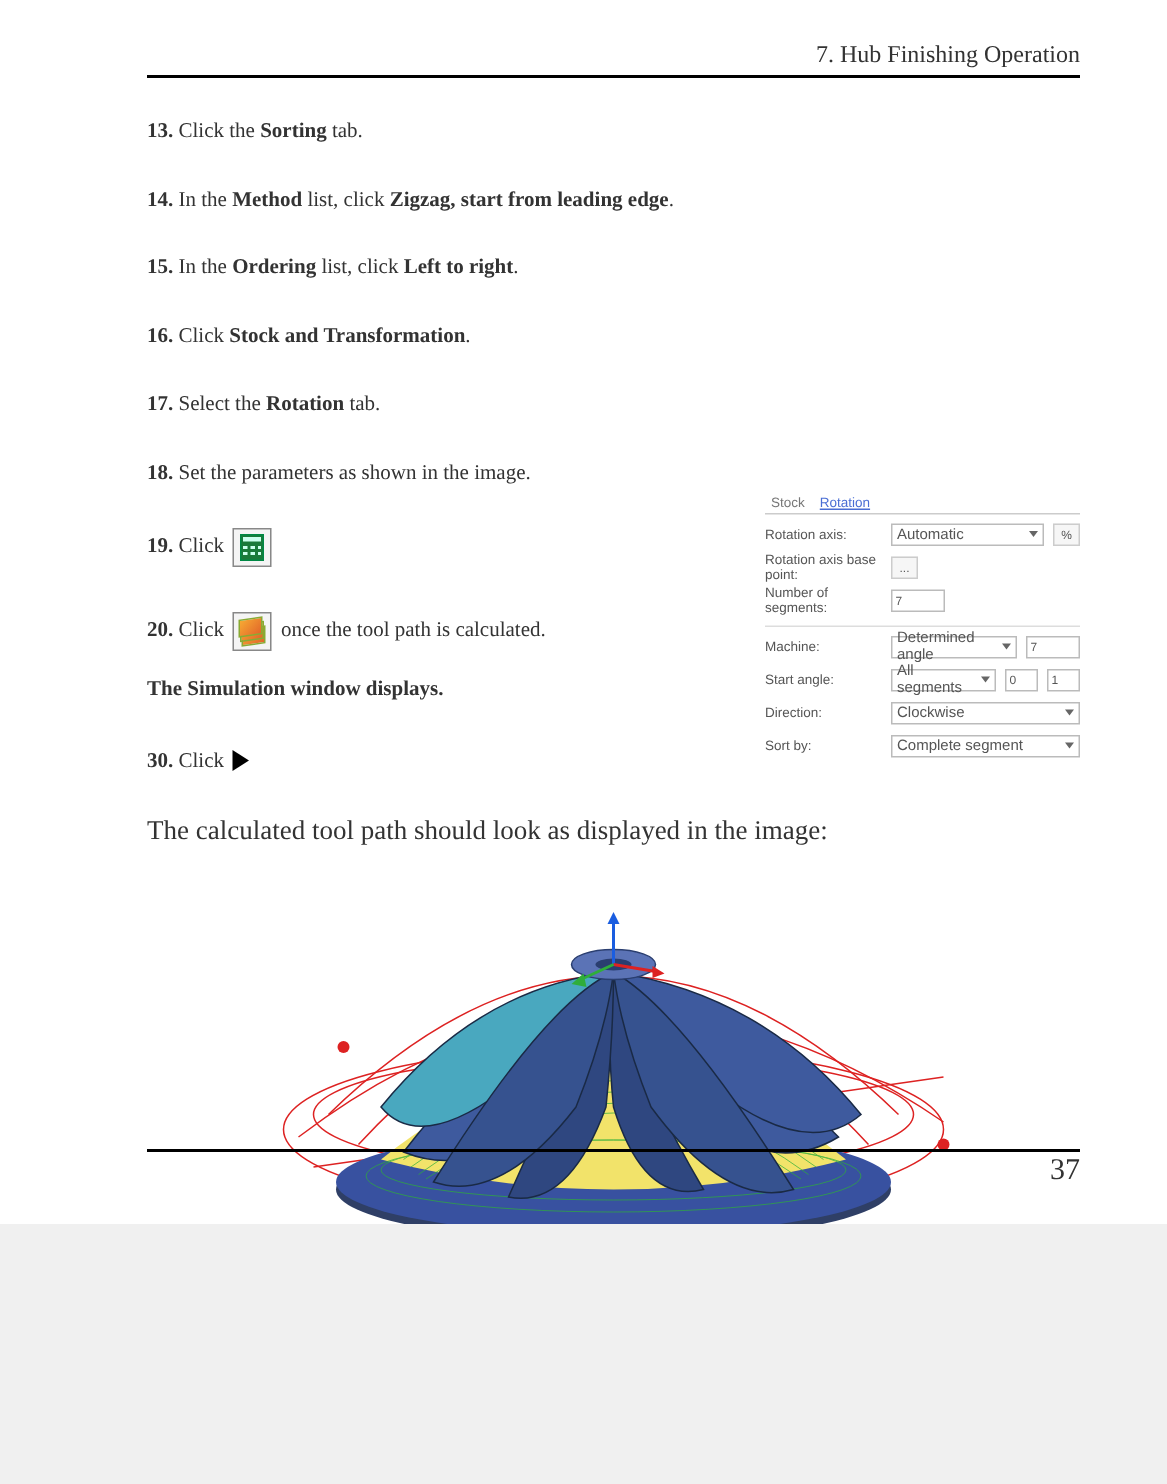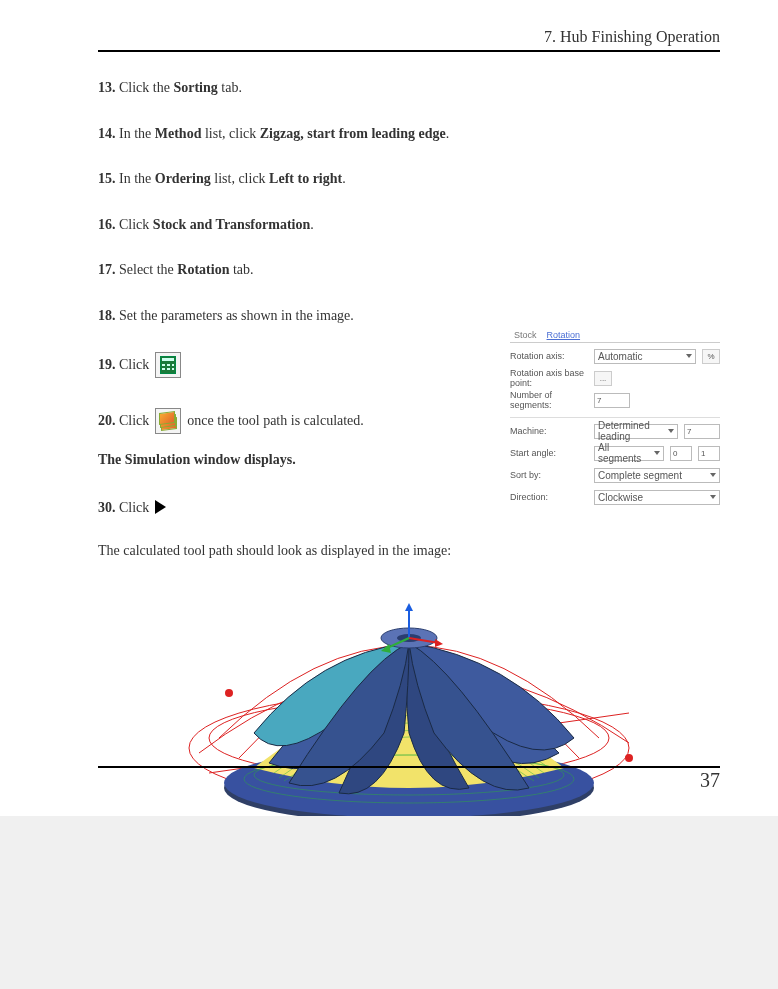--- a/index.html
+++ b/index.html
@@ -26,21 +26,21 @@
     margin-bottom: 26px;
   }
   .step {
     font-size: 14px;
     margin-bottom: 26px;
     line-height: 1.4;
   }
   .step b { font-weight: bold; }
   .step-inline { display:flex; align-items:center; gap:6px; }
   .result { font-size: 14px; margin-top: -8px; margin-bottom: 22px; font-weight: bold; }
-  .caption { font-size: 14px; margin-bottom: 24px; }
+  .caption { font-size: 18px; margin-bottom: 24px; }
   .icon-box {
     display:inline-flex; width:24px; height:24px;
     border:1px solid #888; background:#f4f4f4; vertical-align:middle;
     align-items:center; justify-content:center; position:relative;
   }
   .icon-calc {
     width:14px; height:16px; background:#1a7a3a;
     position:relative; border:1px solid #084;
   }
   .icon-calc::before{
@@ -193,45 +193,45 @@
       <span class="smbox" style="margin-left:0">...</span>
     </div>
     <div class="row">
       <label>Number of segments:</label>
       <span class="inp" style="margin-left:0">7</span>
     </div>
     <div class="hr"></div>
     <div class="row">
       <label>Machine:</label>
       <span class="sel">
-          <span>Determined leading</span>
+          <span>Determined angle</span>
           <span class="tri"></span>
         </span>
       <span class="inp">7</span>
     </div>
     <div class="row">
       <label>Start angle:</label>
       <span class="sel">
           <span>All segments</span>
           <span class="tri"></span>
         </span>
       <span class="inp" style="width:16px">0</span>
       <span class="inp" style="width:16px">1</span>
     </div>
     <div class="row">
+      <label>Direction:</label>
+      <span class="sel">
+          <span>Clockwise</span>
+          <span class="tri"></span>
+        </span>
+    </div>
+    <div class="row">
       <label>Sort by:</label>
       <span class="sel">
           <span>Complete segment</span>
-          <span class="tri"></span>
-        </span>
-    </div>
-    <div class="row">
-      <label>Direction:</label>
-      <span class="sel">
-          <span>Clockwise</span>
           <span class="tri"></span>
         </span>
     </div>
   </div>
 
   <div class="illus">
     <svg viewBox="0 0 500 260">
 
       <g stroke="#d22" stroke-width="1" fill="none">
         <path d="M60,155 Q250,-30 440,155"></path>

